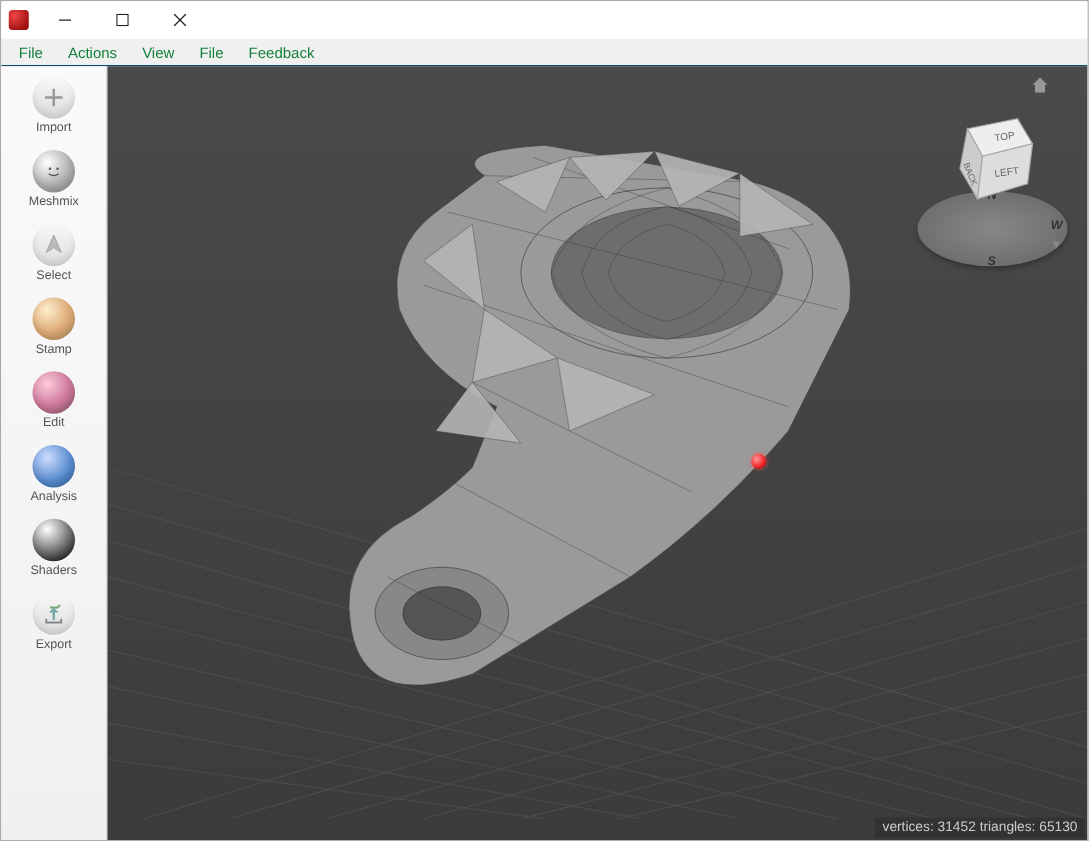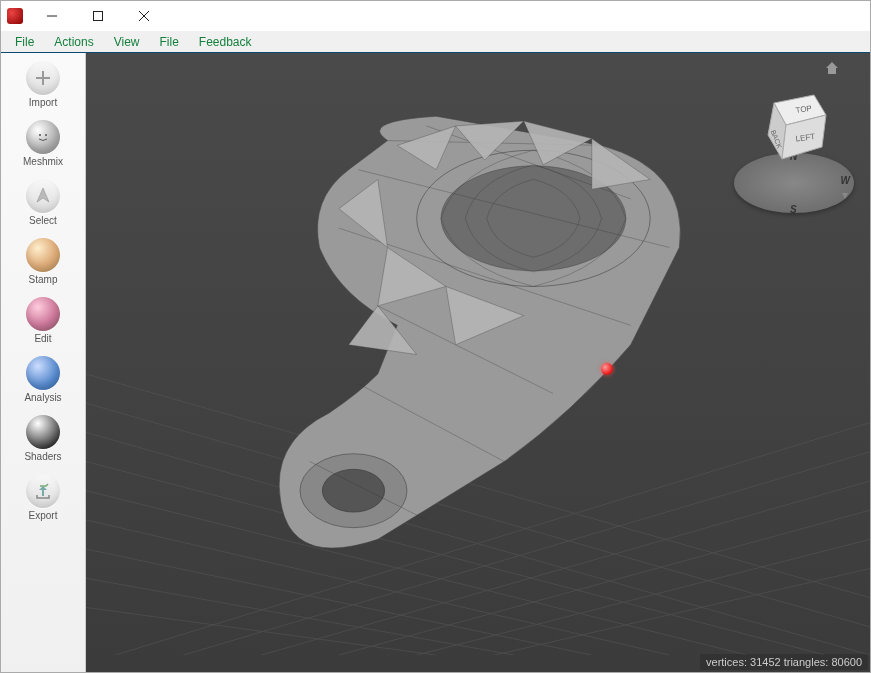--- a/index.html
+++ b/index.html
@@ -226,16 +226,16 @@
         <text x="14" y="42" font-size="7" fill="#666" transform="rotate(68 18 42)">BACK</text>
         <text x="42" y="48" font-size="8" fill="#666" transform="rotate(-8 46 48)">LEFT</text>
       </svg>
       <div class="nav-arrow">▾</div>
     </div>
 
     <div class="status">
       <span>vertices:</span>
       <span>31452</span>
       <span>triangles:</span>
-      <span>80600</span>
+      <span>65130</span>
     </div>
   </div>
 </div>
 
 </body></html>

